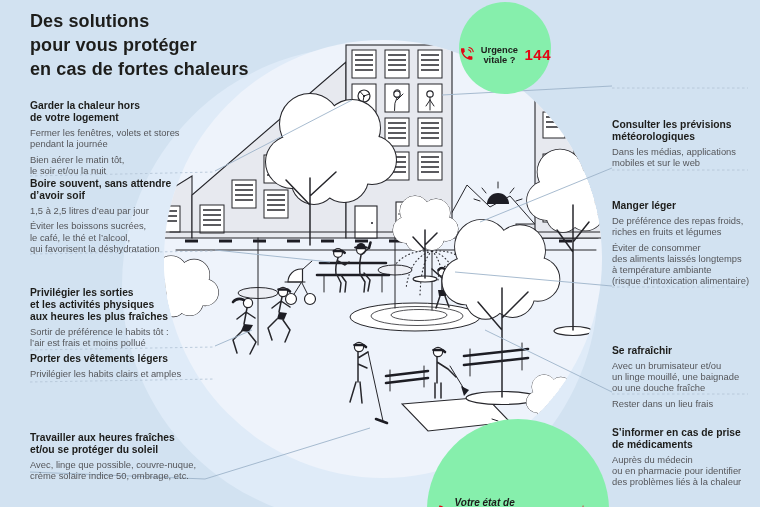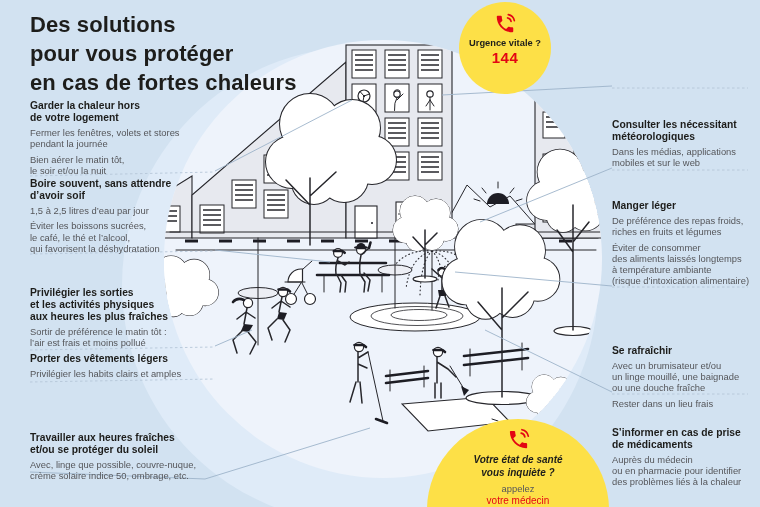--- a/index.html
+++ b/index.html
@@ -5,37 +5,37 @@
   html,body{margin:0;padding:0;}
   .stage{
     position:relative;width:760px;height:507px;overflow:hidden;
     background:#d2e2f1;
     font-family:"Liberation Sans","DejaVu Sans",sans-serif;
     color:#1d1d1b;
   }
   .stage svg.scene{position:absolute;left:0;top:0;}
   .title{
     position:absolute;left:30px;top:10px;width:280px;
-    font-size:22px;font-weight:bold;line-height:1.32;
+    font-size:18px;font-weight:bold;line-height:1.32;
     white-space:pre-line;color:#1d1d1b;letter-spacing:.1px;
   }
   .tip{position:absolute;}
   .tip.left{width:195px;}
   .tip.right{width:140px;}
   .tip h3{
     margin:0 0 2.5px 0;font-size:10.3px;line-height:1.17;
     font-weight:bold;color:#1d1d1b;white-space:pre-line;
   }
   .tip p{
     margin:0 0 4.5px 0;font-size:9.4px;line-height:1.2;
     color:#55565a;white-space:pre-line;
   }
   .badge{
-    position:absolute;background:#fde047;border-radius:50%;
-    display:flex;flex-direction:column;align-items:center;
+    position:absolute;background:#86efac;border-radius:50%;
+    display:flex;flex-direction:row;align-items:center;
     text-align:center;box-sizing:border-box;
   }
   .badge-emergency{left:459px;top:2px;width:92px;height:92px;padding-top:11px;}
   .badge-emergency .lbl{font-size:9.3px;font-weight:bold;margin-top:3px;}
   .badge-emergency .num{font-size:15px;font-weight:bold;color:#e30613;margin-top:1px;letter-spacing:.5px;}
   .badge-doctor{left:427px;top:419px;width:182px;height:182px;padding-top:9px;}
   .badge-doctor .q{font-size:10px;font-weight:bold;line-height:1.28;white-space:pre-line;margin-top:3px;font-style:italic;}
   .badge-doctor .intro{font-size:9.4px;color:#55565a;margin-top:3px;}
   .badge-doctor .target{font-size:10px;font-weight:normal;color:#e30613;margin-top:1px;}
   
@@ -324,36 +324,36 @@
 d’avoir soif</h3>
     <p>1,5 à 2,5 litres d’eau par jour</p>
     <p>Éviter les boissons sucrées,
 le café, le thé et l’alcool,
 qui favorisent la déshydratation</p>
   </div>
   <div class="tip left" style="left:30px;top:287px">
     <h3>Privilégier les sorties
 et les activités physiques
 aux heures les plus fraîches</h3>
-    <p>Sortir de préférence le matin tôt :
+    <p>Sortir de préférence le habits tôt :
 l’air est frais et moins pollué</p>
   </div>
   <div class="tip left" style="left:30px;top:353px">
     <h3>Porter des vêtements légers</h3>
     <p>Privilégier les habits clairs et amples</p>
   </div>
   <div class="tip left" style="left:30px;top:432px">
     <h3>Travailler aux heures fraîches
 et/ou se protéger du soleil</h3>
     <p>Avec, linge que possible, couvre-nuque,
 crème solaire indice 50, ombrage, etc.</p>
   </div>
 
   <div class="tip right" style="left:612px;top:119px">
-    <h3>Consulter les nécessitant
+    <h3>Consulter les prévisions
 météorologiques</h3>
     <p>Dans les médias, applications
 mobiles et sur le web</p>
   </div>
   <div class="tip right" style="left:612px;top:200px">
     <h3>Manger léger</h3>
     <p>De préférence des repas froids,
 riches en fruits et légumes</p>
     <p>Éviter de consommer
 des aliments laissés longtemps

